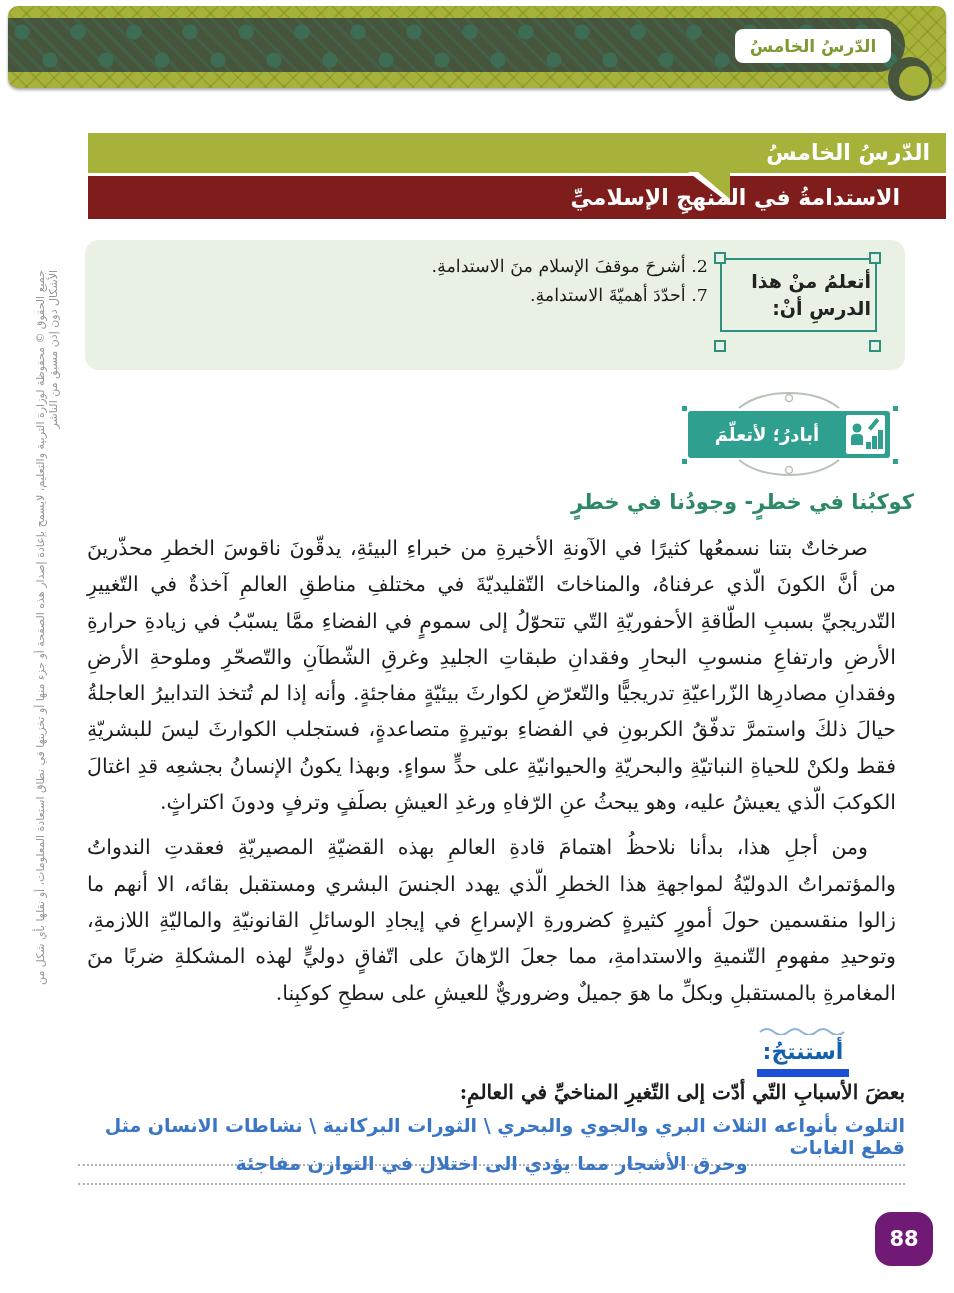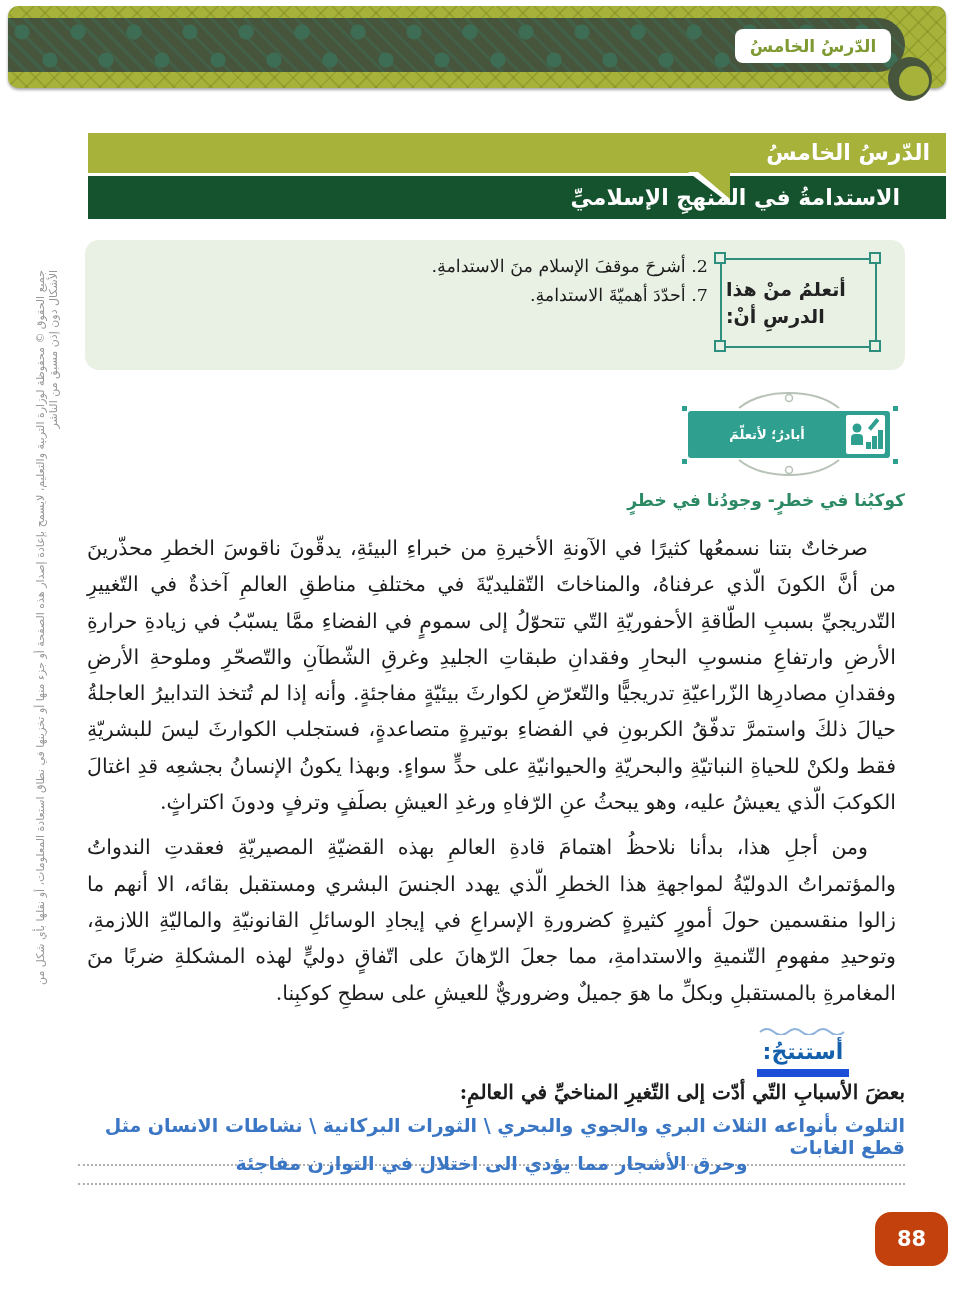--- a/index.html
+++ b/index.html
@@ -33,52 +33,52 @@
     left:735px;top:29px;width:156px;height:34px;background:#ffffff;border-radius:8px;
     color:#7f9a33;font-weight:bold;font-size:17px;line-height:34px;text-align:center;direction:rtl;
   }
   
   .title-green{
     left:88px;top:133px;width:858px;height:40px;background:#a6b239;
     color:#fff;font-weight:bold;font-size:22px;line-height:40px;text-align:right;
     padding-right:16px;box-sizing:border-box;direction:rtl;
   }
   .title-orange{
-    left:88px;top:176px;width:858px;height:43px;background:#14532d;
+    left:88px;top:176px;width:858px;height:43px;background:#7f1d1d;
     color:#fff;font-weight:bold;font-size:22px;line-height:43px;text-align:right;
     padding-right:46px;box-sizing:border-box;direction:rtl;
   }
   .tail-white{left:688px;top:172px;width:0;height:0;border-top:32px solid #ffffff;border-left:42px solid transparent;z-index:3;}
   .tail-green{left:698px;top:172px;width:0;height:0;border-top:27px solid #a6b239;border-left:32px solid transparent;z-index:4;}
   
   .objectives{left:85px;top:240px;width:820px;height:130px;background:#e9f1e4;border-radius:14px;}
   .obj-frame{
-    left:720px;top:258px;width:157px;height:90px;border:2px solid #2f8f7e;box-sizing:border-box;
-    color:#222;font-weight:bold;font-size:19px;line-height:27px;text-align:left;direction:rtl;
+    left:720px;top:258px;width:157px;height:74px;border:2px solid #2f8f7e;box-sizing:border-box;
+    color:#222;font-weight:bold;font-size:19px;line-height:27px;text-align:right;direction:rtl;
     display:flex;align-items:center;justify-content:center;padding:4px;
   }
   .corner{position:absolute;width:8px;height:8px;border:2px solid #2f8f7e;background:#e9f1e4;}
   .c1{left:714px;top:252px;} .c2{left:869px;top:252px;} .c3{left:714px;top:340px;} .c4{left:869px;top:340px;}
   .obj-col{direction:rtl;text-align:right;color:#1c1c1c;font-size:17.5px;line-height:28.5px;
     font-family:"DejaVu Serif",serif;}
   .obj-col-right{left:428px;top:252px;width:280px;}
   .obj-col-left{left:95px;top:252px;width:330px;}
   
   .orn{left:734px;top:392px;width:110px;height:18px;}
   .orn.bottom{top:458px;transform:scaleY(-1);}
   .badge{left:688px;top:411px;width:202px;height:47px;background:#2f9f90;border-radius:3px;z-index:5;}
   .badge-dot{position:absolute;width:5px;height:5px;background:#2f9f90;z-index:6;}
   .bd1{left:682px;top:406px;} .bd2{left:893px;top:406px;} .bd3{left:682px;top:459px;} .bd4{left:893px;top:459px;}
   .badge-icon{position:absolute;right:5px;top:4px;width:39px;height:39px;background:#ffffff;border-radius:2px;}
   .badge-label{
     position:absolute;left:8px;right:52px;top:0;height:40px;line-height:47px;text-align:center;
-    color:#ffffff;font-weight:bold;font-size:13px;direction:rtl;
+    color:#ffffff;font-weight:bold;font-size:18px;direction:rtl;
   }
   
-  .section-heading{right:49px;top:490px;color:#2b8a63;font-weight:bold;font-size:17px;direction:rtl;}
+  .section-heading{right:40px;top:490px;color:#2b8a63;font-weight:bold;font-size:21px;direction:rtl;}
   .body-text{
     left:78px;top:521px;width:827px;direction:rtl;text-align:justify;color:#1c1c1c;
     font-size:20.5px;line-height:36.3px;font-family:"DejaVu Serif",serif;
   }
   .body-text p{margin:9px;text-indent:28px;}
   
   .conclude{right:90px;top:1020px;width:122px;text-align:center;}
   .conclude-title{
     display:inline-block;color:#1460ac;font-weight:bold;font-size:22px;direction:rtl;
     border-bottom:8px solid #1d4ed8;padding:0 6px 5px 6px;
@@ -89,21 +89,21 @@
     color:#3b76c5;font-weight:bold;font-size:19px;
     border-bottom:2px dotted #b0b0b0;padding-bottom:6px;box-sizing:border-box;
   }
   .answer2{top:1152px;text-align:center;padding-bottom:9px;}
   
   .copyright{
     left:34px;top:1010px;width:740px;transform:rotate(-90deg);transform-origin:0 0;
     direction:rtl;text-align:right;font-size:11px;color:#979797;
   }
   .page-num{
-    left:875px;top:1212px;width:73px;height:54px;border-radius:16px;background:#c2410c;
+    left:875px;top:1212px;width:58px;height:54px;border-radius:16px;background:#701a75;
     color:#ffffff;font-weight:bold;font-size:21px;line-height:54px;text-align:center;
   }
 </style>
 </head>
 <body>
 
 <div class="abs hdr-strip"></div>
 <div class="abs hdr-band"></div>
 <div class="abs hdr-circle">
   <div class="hdr-circle-inner"></div>

